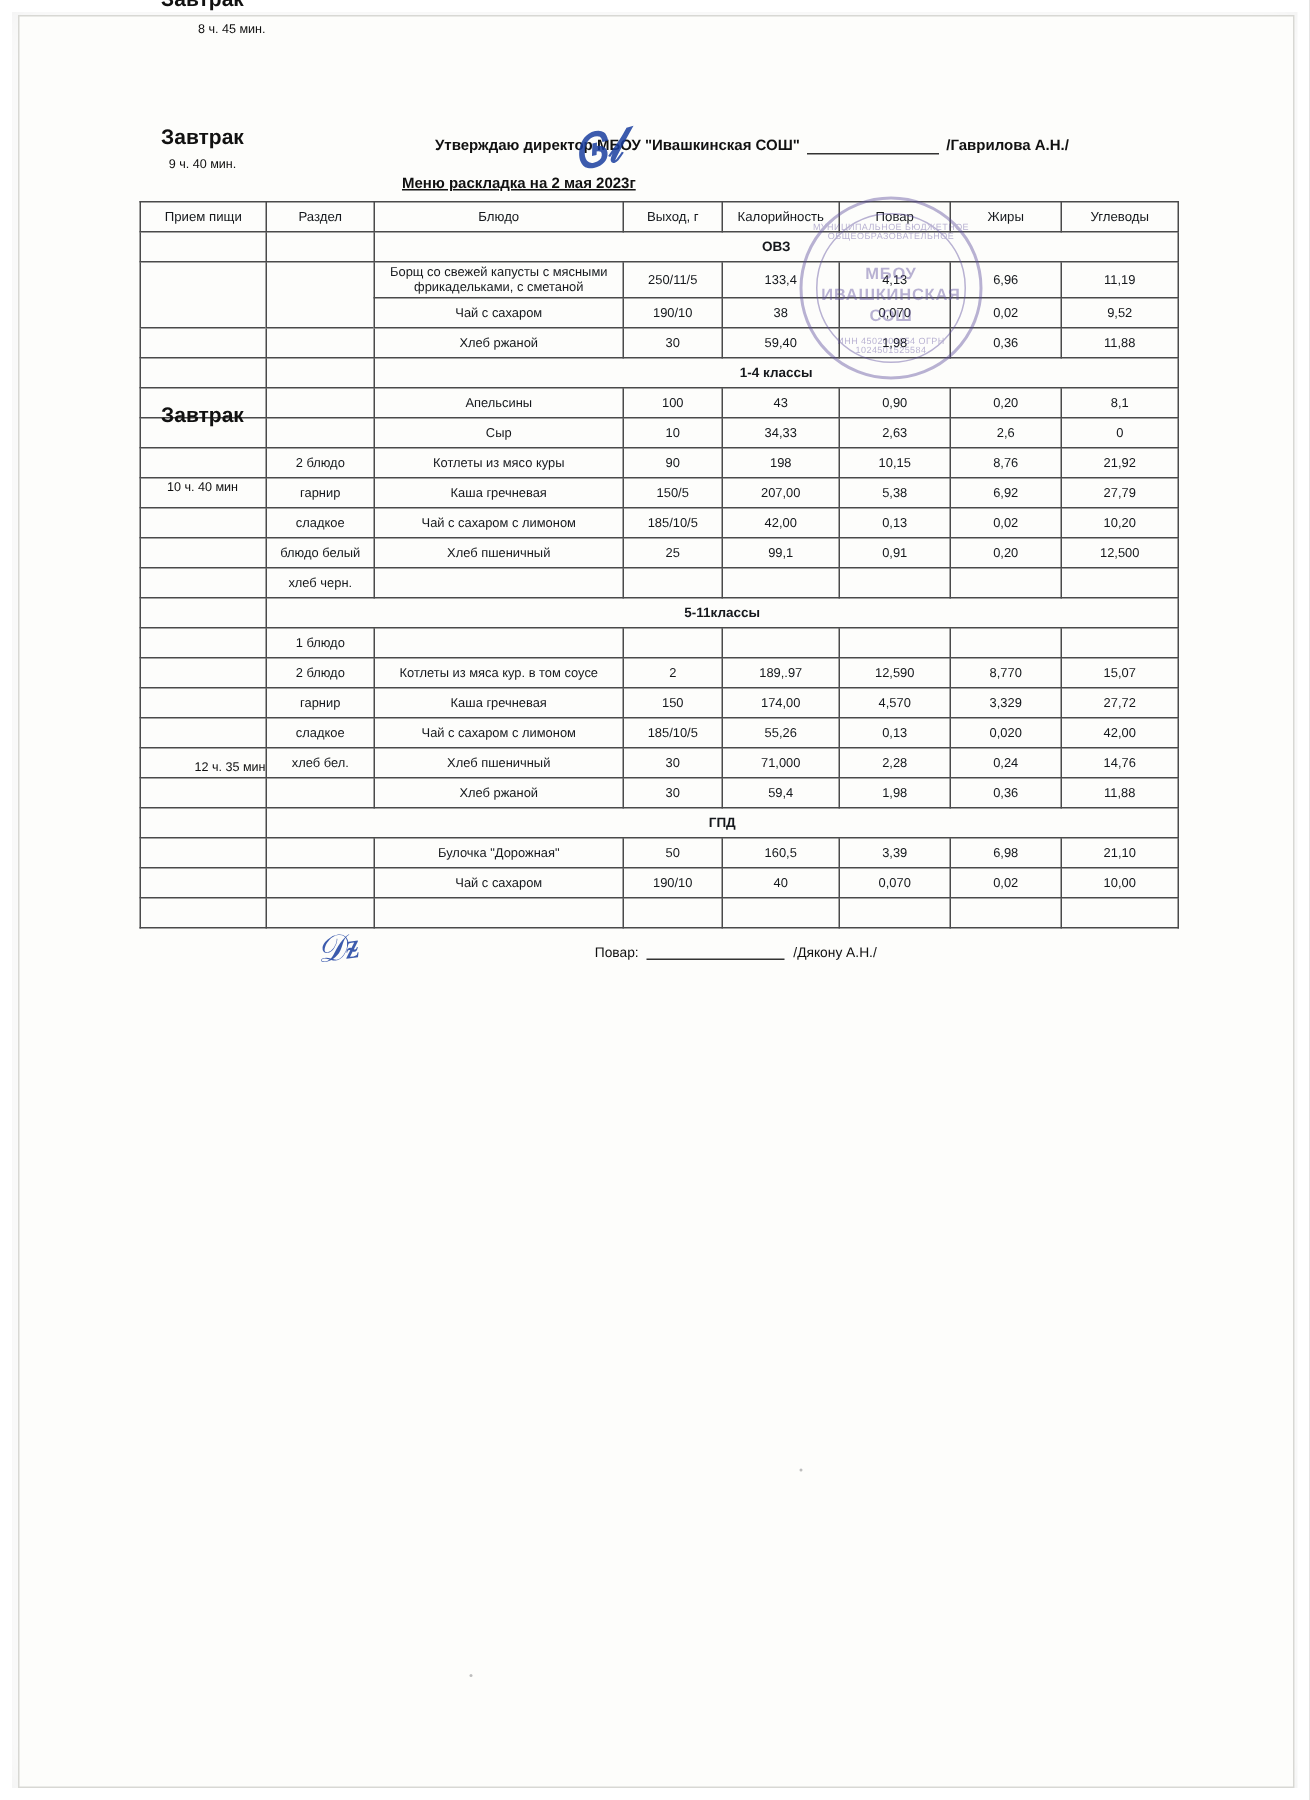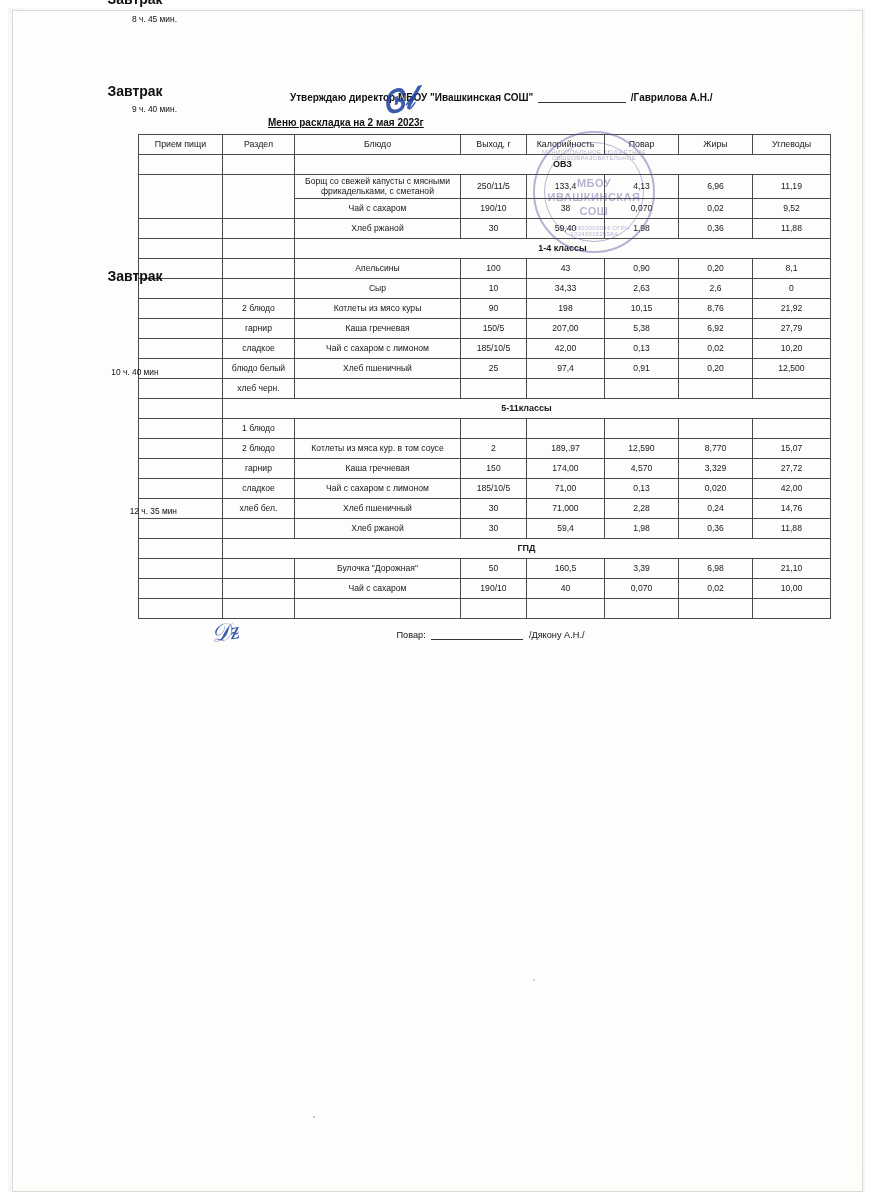--- a/index.html
+++ b/index.html
@@ -68,21 +68,20 @@
     font-weight: bold;
     margin-bottom: 6px;
     text-decoration: underline;
   }
 
   table.menu {
     border-collapse: collapse;
     width: 692px;
     table-layout: fixed;
     font-size: 8.6px;
-    margin-left: 45px;
   }
   table.menu td {
     border: 1px solid #4a4a4a;
     height: 17px;
     text-align: center;
     vertical-align: middle;
     padding: 1px 2px;
     line-height: 1.22;
     color: #15181c;
   }
@@ -332,21 +331,21 @@
             <td>42,00</td>
             <td>0,13</td>
             <td>0,02</td>
             <td>10,20</td>
           </tr>
           <tr class="mid">
             <td></td>
             <td>блюдо белый</td>
             <td class="dish">Хлеб пшеничный</td>
             <td>25</td>
-            <td>97,4</td>
+            <td>99,1</td>
             <td>0,91</td>
             <td>0,20</td>
             <td>12,500</td>
           </tr>
           <tr>
             <td></td>
             <td>хлеб черн.</td>
             <td class="dish"></td>
             <td></td>
             <td></td>
@@ -387,21 +386,21 @@
             <td>174,00</td>
             <td>4,570</td>
             <td>3,329</td>
             <td>27,72</td>
           </tr>
           <tr class="mid">
             <td></td>
             <td>сладкое</td>
             <td class="dish">Чай с сахаром с лимоном</td>
             <td>185/10/5</td>
-            <td>71,00</td>
+            <td>55,26</td>
             <td>0,13</td>
             <td>0,020</td>
             <td>42,00</td>
           </tr>
           <tr>
             <td></td>
             <td>хлеб бел.</td>
             <td class="dish">Хлеб пшеничный</td>
             <td>30</td>
             <td>71,000</td>
@@ -455,24 +454,24 @@
             <td></td>
           </tr>
         </tbody>
       </table>
 
       <div style="position:relative;">
         <div style="position:absolute; left:0; top:-628px; width:84px; text-align:center;" class="meal">Завтрак</div>
         <div style="position:absolute; left:0; top:-605px; width:84px; text-align:right;" class="time">8 ч. 45 мин.</div>
 
         <div style="position:absolute; left:0; top:-536px; width:84px; text-align:center;" class="meal">Завтрак</div>
-        <div style="position:absolute; left:0; top:-515px; width:84px; text-align:right;" class="time">9 ч. 40 мин.</div>
+        <div style="position:absolute; left:0; top:-515px; width:84px; text-align:center;" class="time">9 ч. 40 мин.</div>
 
         <div style="position:absolute; left:0; top:-351px; width:84px; text-align:center;" class="meal">Завтрак</div>
-        <div style="position:absolute; left:0; top:-300px; width:84px; text-align:center;margin-top:48px;" class="time">10 ч. 40 мин</div>
+        <div style="position:absolute; left:0; top:-300px; width:84px; text-align:center;" class="time">10 ч. 40 мин</div>
 
         <div style="position:absolute; left:0; top:-113px; width:84px; text-align:right;" class="time">12 ч. 35 мин</div>
       </div>
 
       <div class="cook-line">
         <span>Повар:</span>
         <span class="underline"></span>
         <span>/Дякону А.Н./</span>
         <span class="sig sig2">𝒟ᵶ</span>
       </div>

